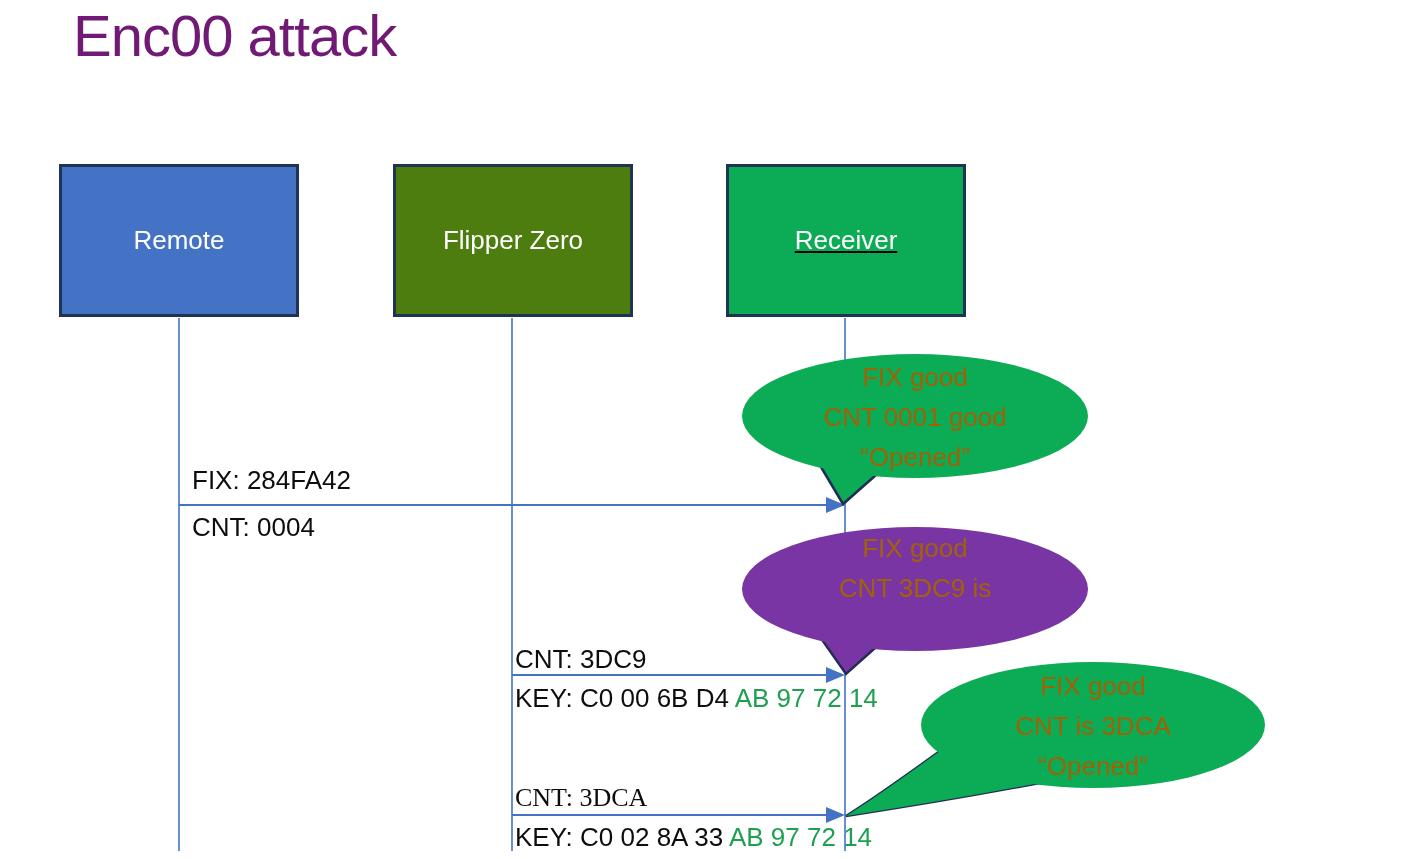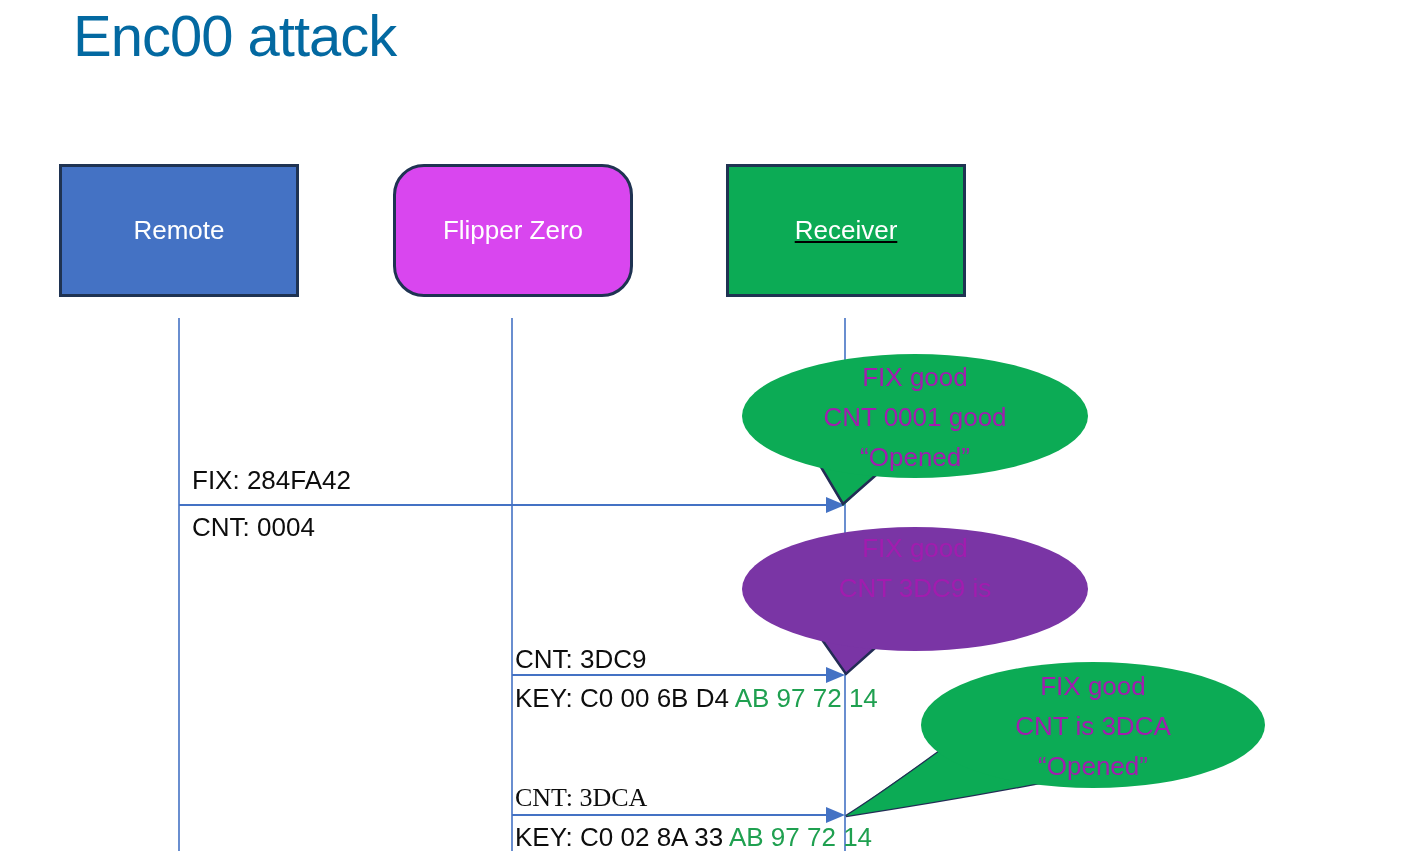--- a/index.html
+++ b/index.html
@@ -6,63 +6,63 @@
   body {
     width: 1408px; height: 859px;
     background: #ffffff;
     overflow: hidden;
     position: relative;
     font-family: "Liberation Sans", sans-serif;
   }
   .stage { position: absolute; left: 0; top: 0; width: 1408px; height: 859px; }
   .title {
     position: absolute; left: 73px; top: 2px;
-    font-size: 58px; font-weight: 300; color: #0369a1;
+    font-size: 58px; font-weight: 300; color: #701a75;
     letter-spacing: -1px;
   }
   .actor-box {
-    position: absolute; top: 164px; width: 240px; height: 133px;
+    position: absolute; top: 164px; width: 240px; height: 153px;
     border: 3px solid #1f3352; box-sizing: border-box;
     display: flex; align-items: center; justify-content: center;
   }
   .actor-box .actor-label {
     color: #ffffff; font-size: 26px;
   }
   .box-remote  { left: 59px;  }
   .box-flipper { left: 393px; }
   .box-receiver{ left: 726px; }
 
   svg.diagram-layer { position: absolute; left: 0; top: 0; }
 
   .msg-line {
     position: absolute;
     font-size: 26px; color: #0d0d0d; white-space: nowrap;
   }
   .key-green-bold { font-weight: bold; }
 
   .callout-text {
     position: absolute; width: 346px;
-    text-align: center; color: #a21caf;
+    text-align: center; color: #a16207;
     font-size: 26px; line-height: 40px;
   }
   .ct-1 { left: 742px; top: 357px; }
   .ct-2 { left: 742px; top: 528px; }
   .ct-3 { left: 920px; top: 666px; }
 </style>
 </head>
 <body>
 
 <div class="stage">
 
   <div class="title">Enc00 attack</div>
 
   <div class="actor-box box-remote" style="background-color: rgb(68, 114, 196);">
     <span class="actor-label">Remote</span>
   </div>
-  <div class="actor-box box-flipper" style="background-color: #d946ef; border-radius: 31px;">
+  <div class="actor-box box-flipper" style="background-color: #4d7c0f;">
     <span class="actor-label">Flipper Zero</span>
   </div>
   <div class="actor-box box-receiver" style="background-color: rgb(12, 171, 85); text-decoration: underline;">
     <span class="actor-label">Receiver</span>
   </div>
 
   <svg class="diagram-layer" width="1408" height="859" viewBox="0 0 1408 859">
 
     <line x1="179" y1="318" x2="179" y2="851" stroke-width="1.6" stroke="#4472C4"></line>
     <line x1="512" y1="318" x2="512" y2="851" stroke-width="1.6" stroke="#4472C4"></line>

